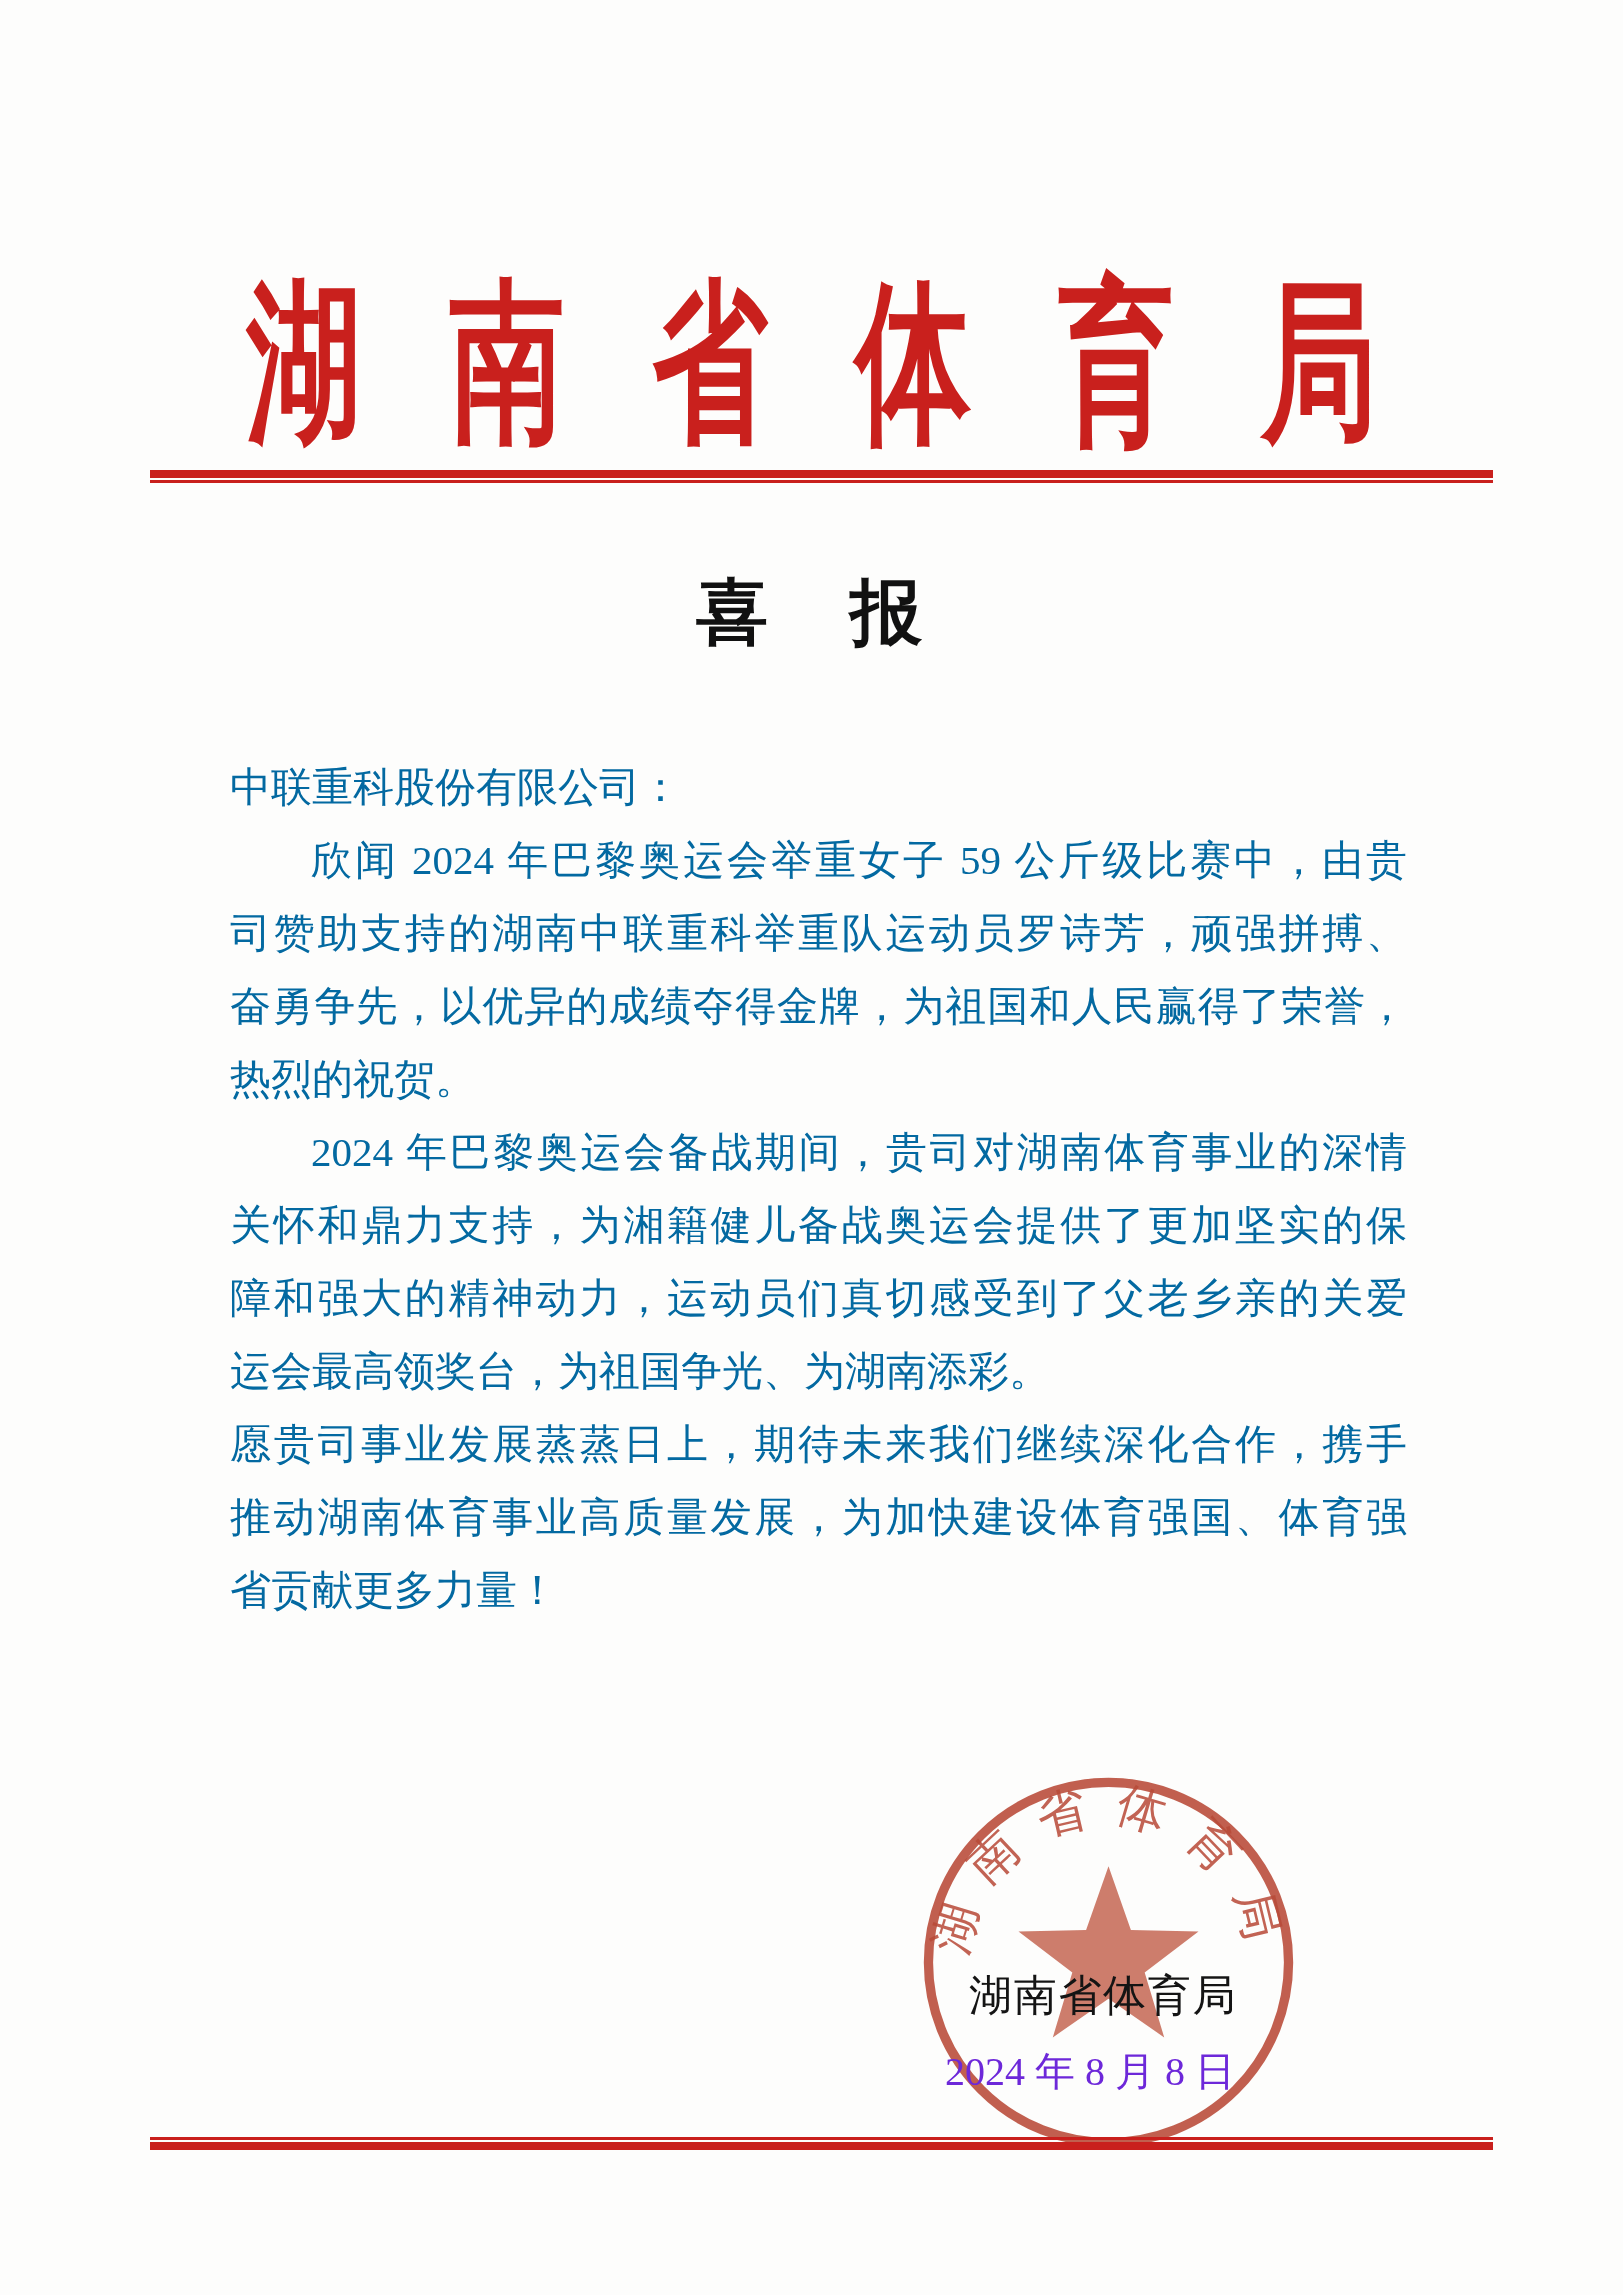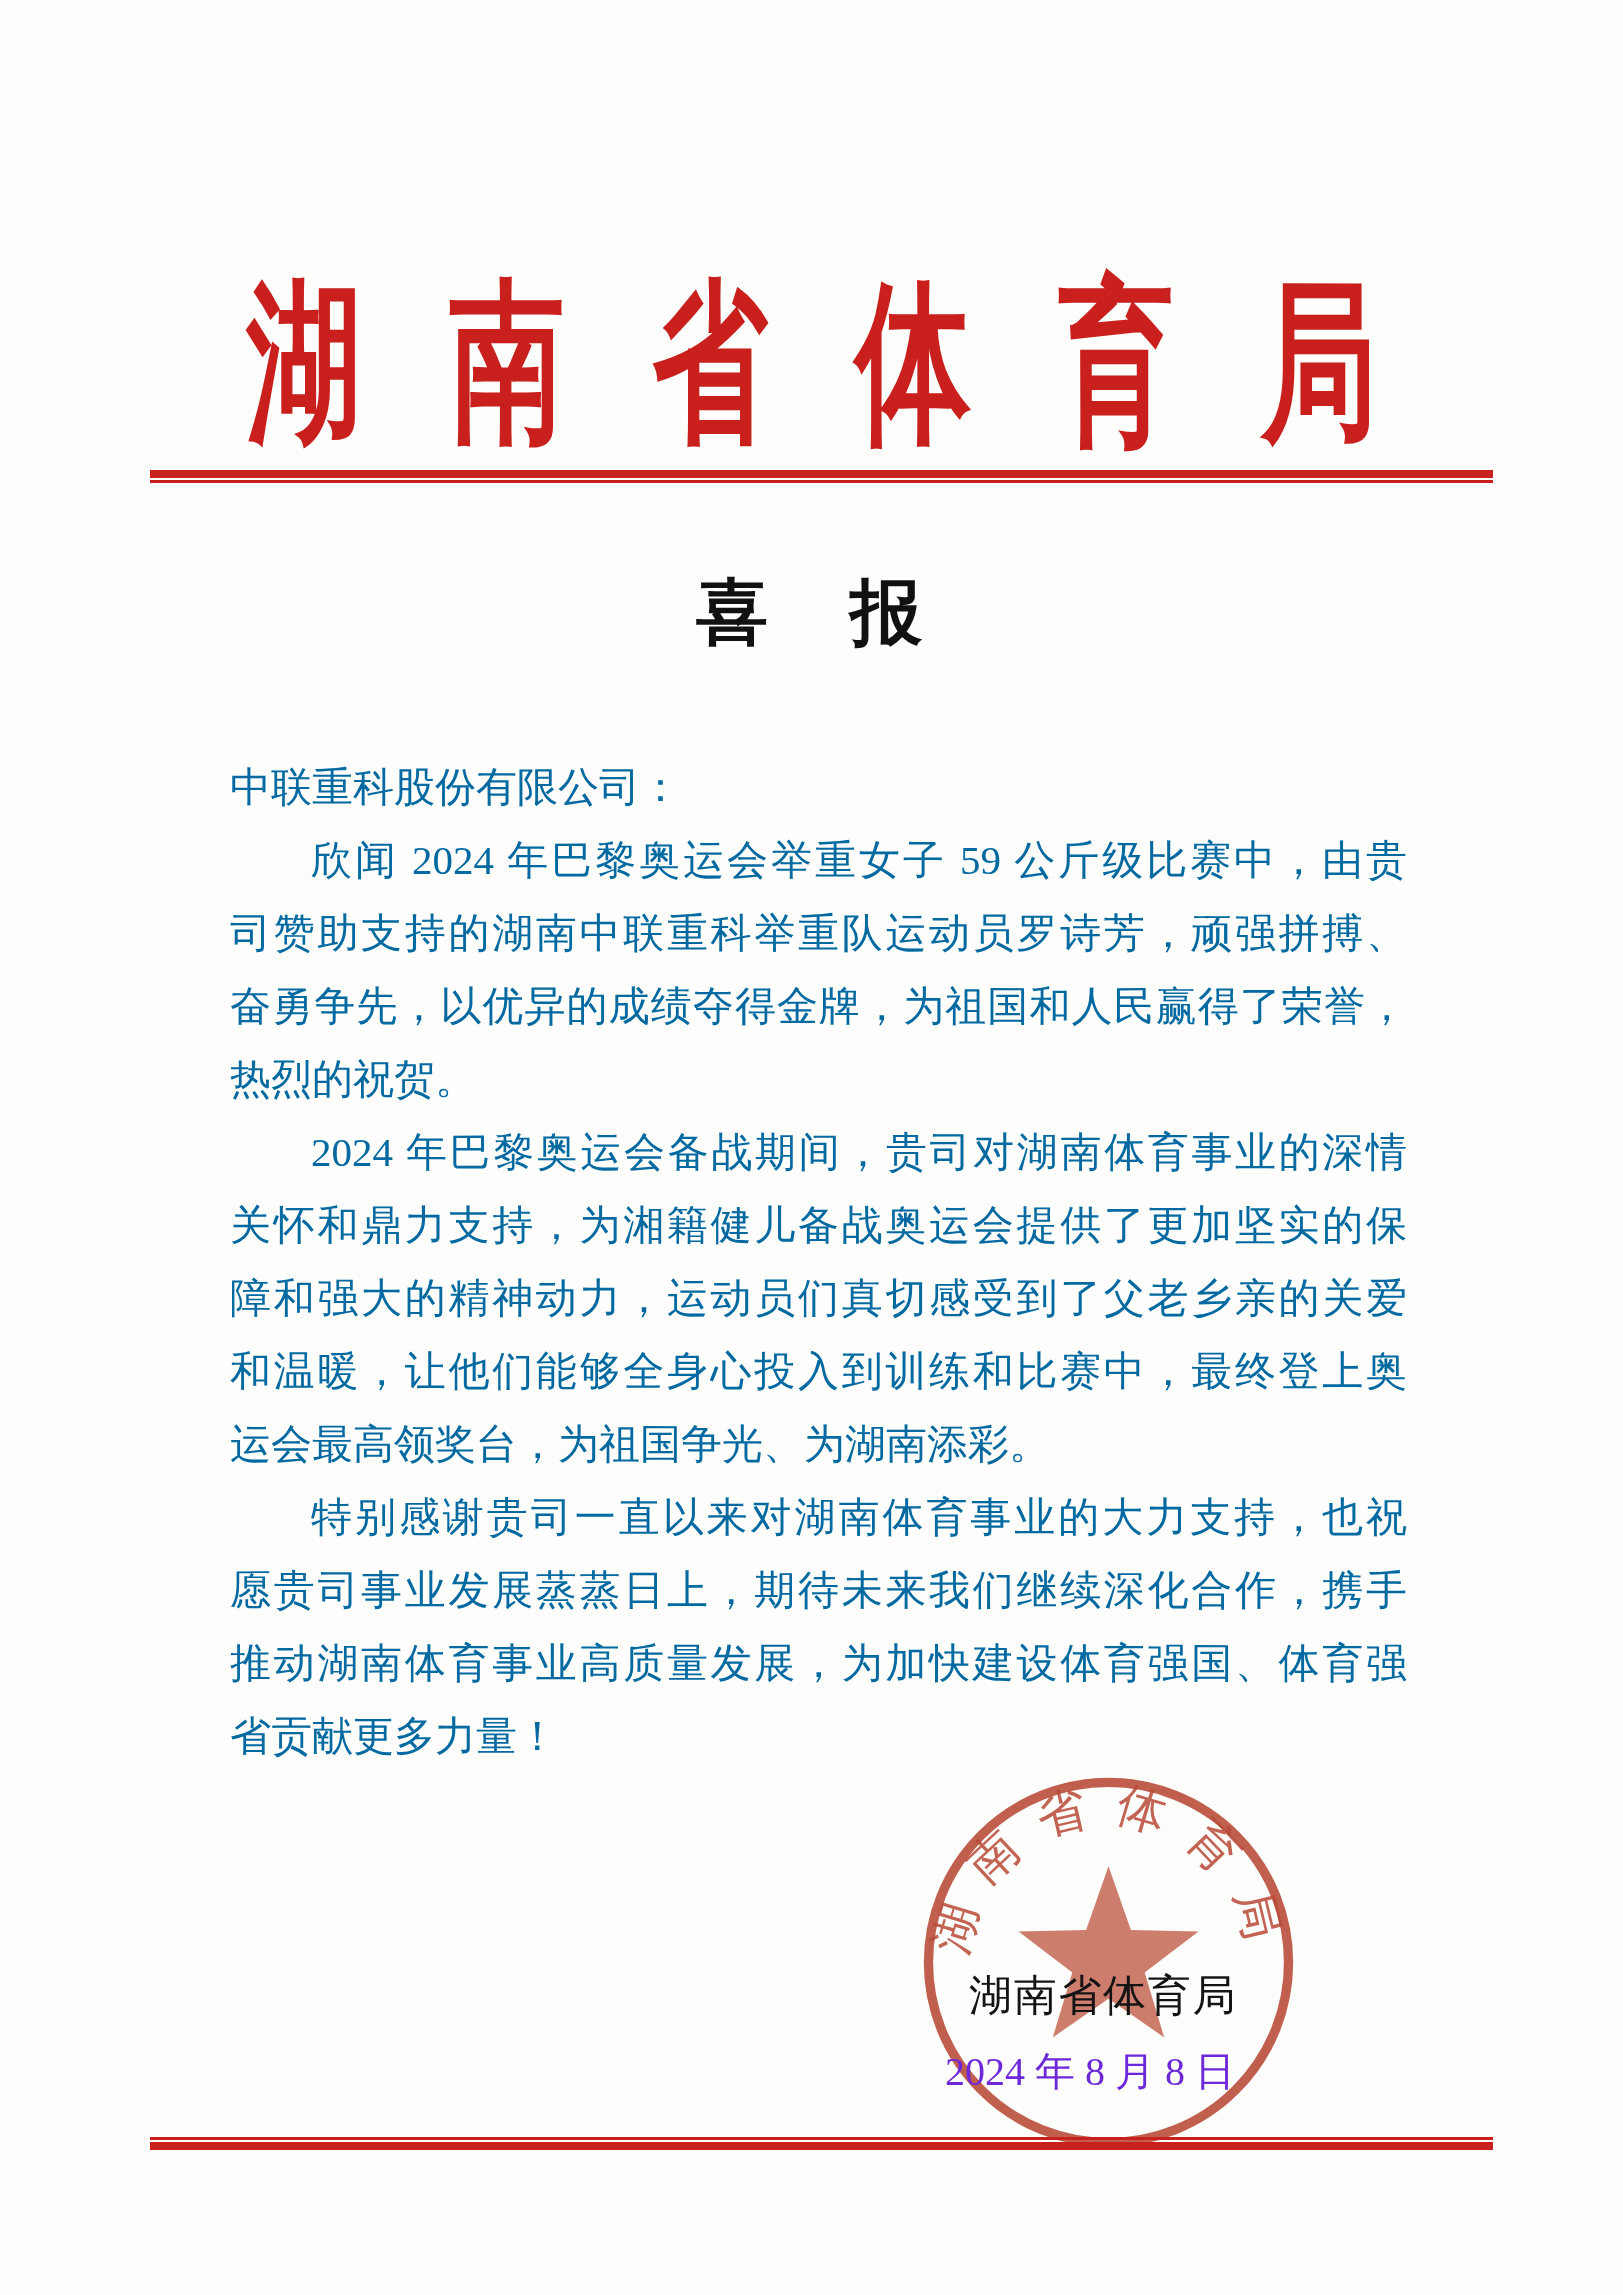--- a/index.html
+++ b/index.html
@@ -109,23 +109,21 @@
 
   <div class="body-text">
     <div class="line short">中联重科股份有限公司：</div>
     <div class="line indent">欣闻 2024 年巴黎奥运会举重女子 59 公斤级比赛中，由贵</div>
     <div class="line">司赞助支持的湖南中联重科举重队运动员罗诗芳，顽强拼搏、</div>
     <div class="line">奋勇争先，以优异的成绩夺得金牌，为祖国和人民赢得了荣誉，</div>
     <div class="line short">热烈的祝贺。</div>
     <div class="line indent">2024 年巴黎奥运会备战期间，贵司对湖南体育事业的深情</div>
     <div class="line">关怀和鼎力支持，为湘籍健儿备战奥运会提供了更加坚实的保</div>
     <div class="line">障和强大的精神动力，运动员们真切感受到了父老乡亲的关爱</div>
-    <div class="line">和温暖，让他们能够全身心投入到训练和比赛中，最终登上奥</div>
     <div class="line short">运会最高领奖台，为祖国争光、为湖南添彩。</div>
-    <div class="line indent">特别感谢贵司一直以来对湖南体育事业的大力支持，也祝</div>
     <div class="line">愿贵司事业发展蒸蒸日上，期待未来我们继续深化合作，携手</div>
     <div class="line">推动湖南体育事业高质量发展，为加快建设体育强国、体育强</div>
     <div class="line short">省贡献更多力量！</div>
   </div>
 
   <svg class="seal" viewBox="0 0 446 446">
     <circle cx="223" cy="223" r="213" fill="none" stroke="#b43a26" stroke-width="11" opacity="0.88"></circle>
     <path id="sealArc" d="M 58 223 A 165 165 0 0 1 388 223" fill="none"></path>
     <text font-size="58" fill="#b43a26" opacity="0.85" style="font-family:'Liberation Serif','DejaVu Serif',serif;letter-spacing:28px;">
       <textPath href="#sealArc" startOffset="6">湖南省体育局</textPath>

